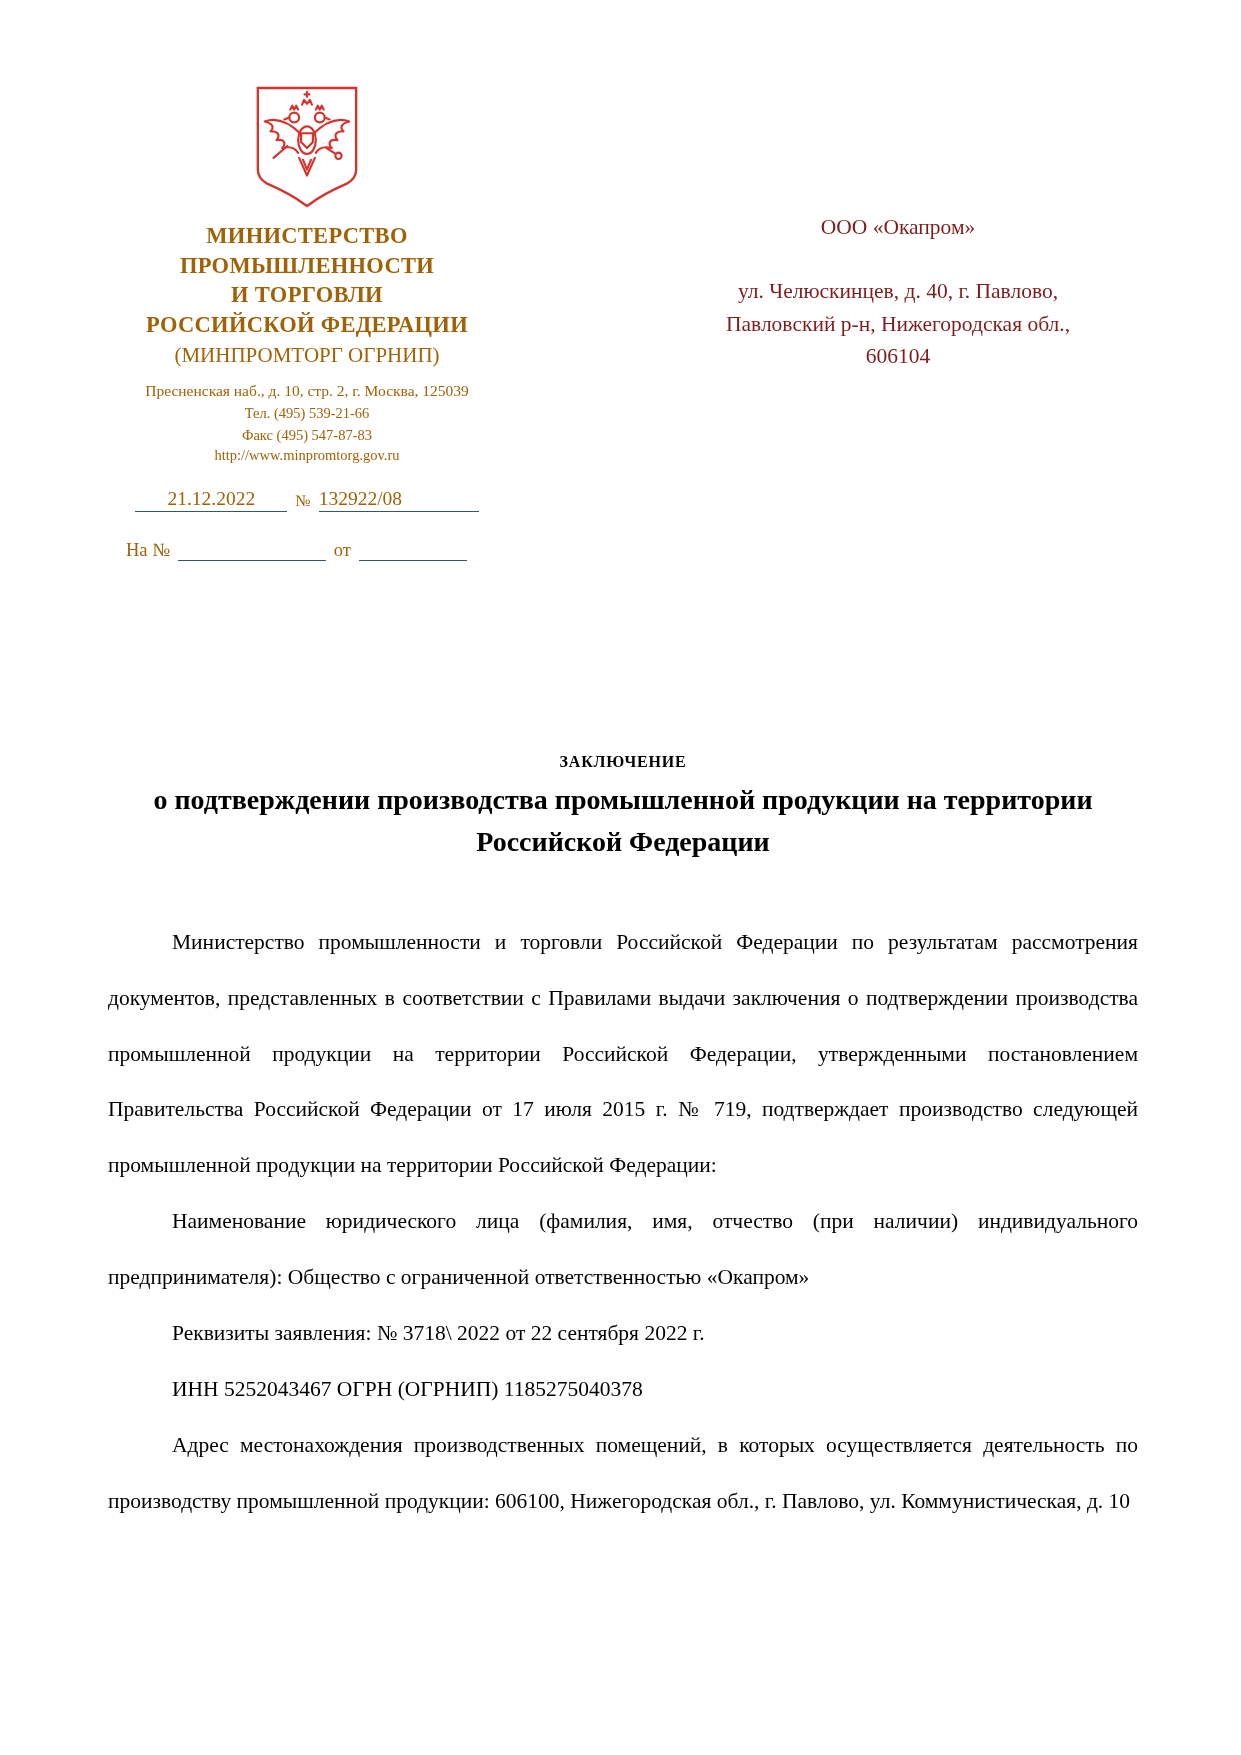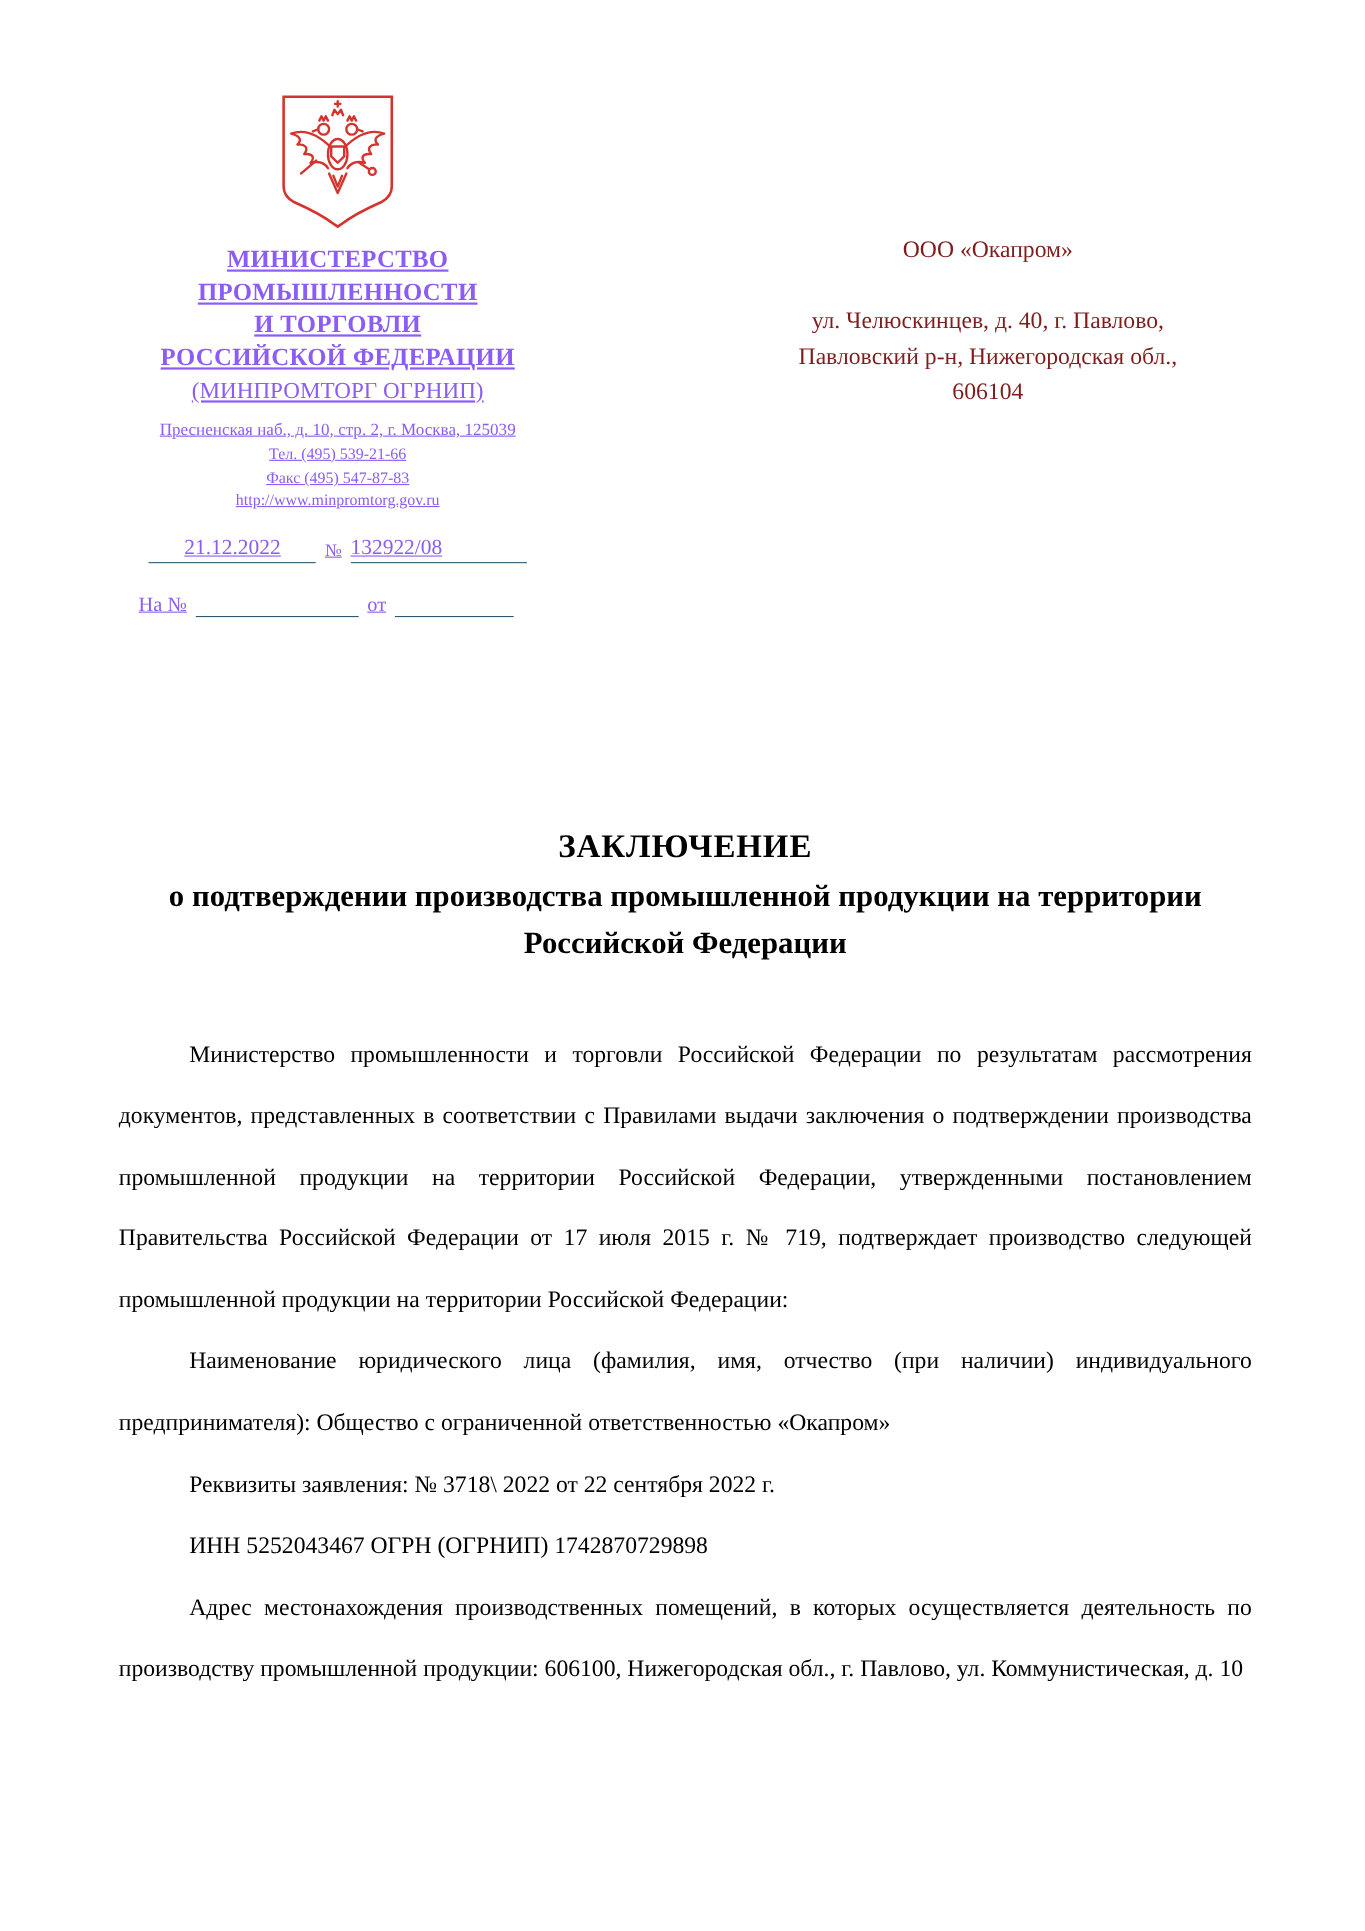--- a/index.html
+++ b/index.html
@@ -9,21 +9,21 @@
     background:#ffffff;
     box-sizing:border-box;
     padding:85px 103px 40px 108px;
     font-family:"Liberation Serif", serif;
     color:#000;
     overflow:hidden;
   }
   .header { display:flex; justify-content:space-between; align-items:flex-start; }
 
   
-  .letterhead { width:398px; text-align:center; color:#8b5cf6;text-decoration:underline; }
+  .letterhead { width:398px; text-align:center; color:#a16207; }
   .emblem { display:block; margin:0 auto 12px auto; }
   .ministry-name { font-weight:bold; font-size:22.5px; line-height:1.32; letter-spacing:0.3px; }
   .short-name { font-size:21px; margin-top:3px; }
   .hq-address { font-size:15.5px; margin-top:14px; }
   .contact { font-size:14.5px; margin-top:5px; }
   .website { font-size:14.5px; margin-top:3px; }
 
   .date-row { margin-top:24px; display:flex; justify-content:center; align-items:flex-end; gap:8px; font-size:19.5px; }
   .u { border-bottom:1.6px solid #2e5a6e; display:inline-block; }
   .date-slot { width:152px; text-align:center; padding-bottom:1px; }
@@ -33,21 +33,21 @@
   .ref-row { margin-top:26px; display:flex; align-items:flex-end; gap:8px; font-size:18.5px; padding-left:18px; }
   .ref-blank-1 { width:148px; height:22px; }
   .ref-blank-2 { width:108px; height:22px; }
 
   
   .recipient { width:480px; padding-top:126px; text-align:center; font-size:21.5px; line-height:1.5; color:#7f1d1d; }
   .recipient-name { margin-bottom:32px; }
 
   
   .title-block { margin-top:192px; text-align:center; font-weight:bold; }
-  .title-heading { font-size:30px; letter-spacing:0.8px; }
+  .title-heading { font-size:16px; letter-spacing:0.8px; }
   .title-sub { font-size:28px; line-height:1.5; margin-top:8px; }
 
   
   .body-text { margin-top:52px; }
   .body-text p {
     margin:0;
     font-size:21.5px;
     line-height:2.6;
     text-align:justify;
     text-indent:64px;
@@ -138,17 +138,17 @@
     <div class="title-sub">
       <div>о подтверждении производства промышленной продукции на территории</div>
       <div>Российской Федерации</div>
     </div>
   </div>
 
   <div class="body-text">
     <p>Министерство промышленности и торговли Российской Федерации по результатам рассмотрения документов, представленных в соответствии с Правилами выдачи заключения о подтверждении производства промышленной продукции на территории Российской Федерации, утвержденными постановлением Правительства Российской Федерации от 17 июля 2015 г. № 719, подтверждает производство следующей промышленной продукции на территории Российской Федерации:</p>
     <p>Наименование юридического лица (фамилия, имя, отчество (при наличии) индивидуального предпринимателя): Общество с ограниченной ответственностью «Окапром»</p>
     <p>Реквизиты заявления: № 3718\ 2022 от 22 сентября 2022 г.</p>
-    <p>ИНН 5252043467 ОГРН (ОГРНИП) 1742870729898</p>
+    <p>ИНН 5252043467 ОГРН (ОГРНИП) 1185275040378</p>
     <p>Адрес местонахождения производственных помещений, в которых осуществляется деятельность по производству промышленной продукции: 606100, Нижегородская обл., г. Павлово, ул. Коммунистическая, д. 10</p>
   </div>
 
 </div>
 
 </body></html>

